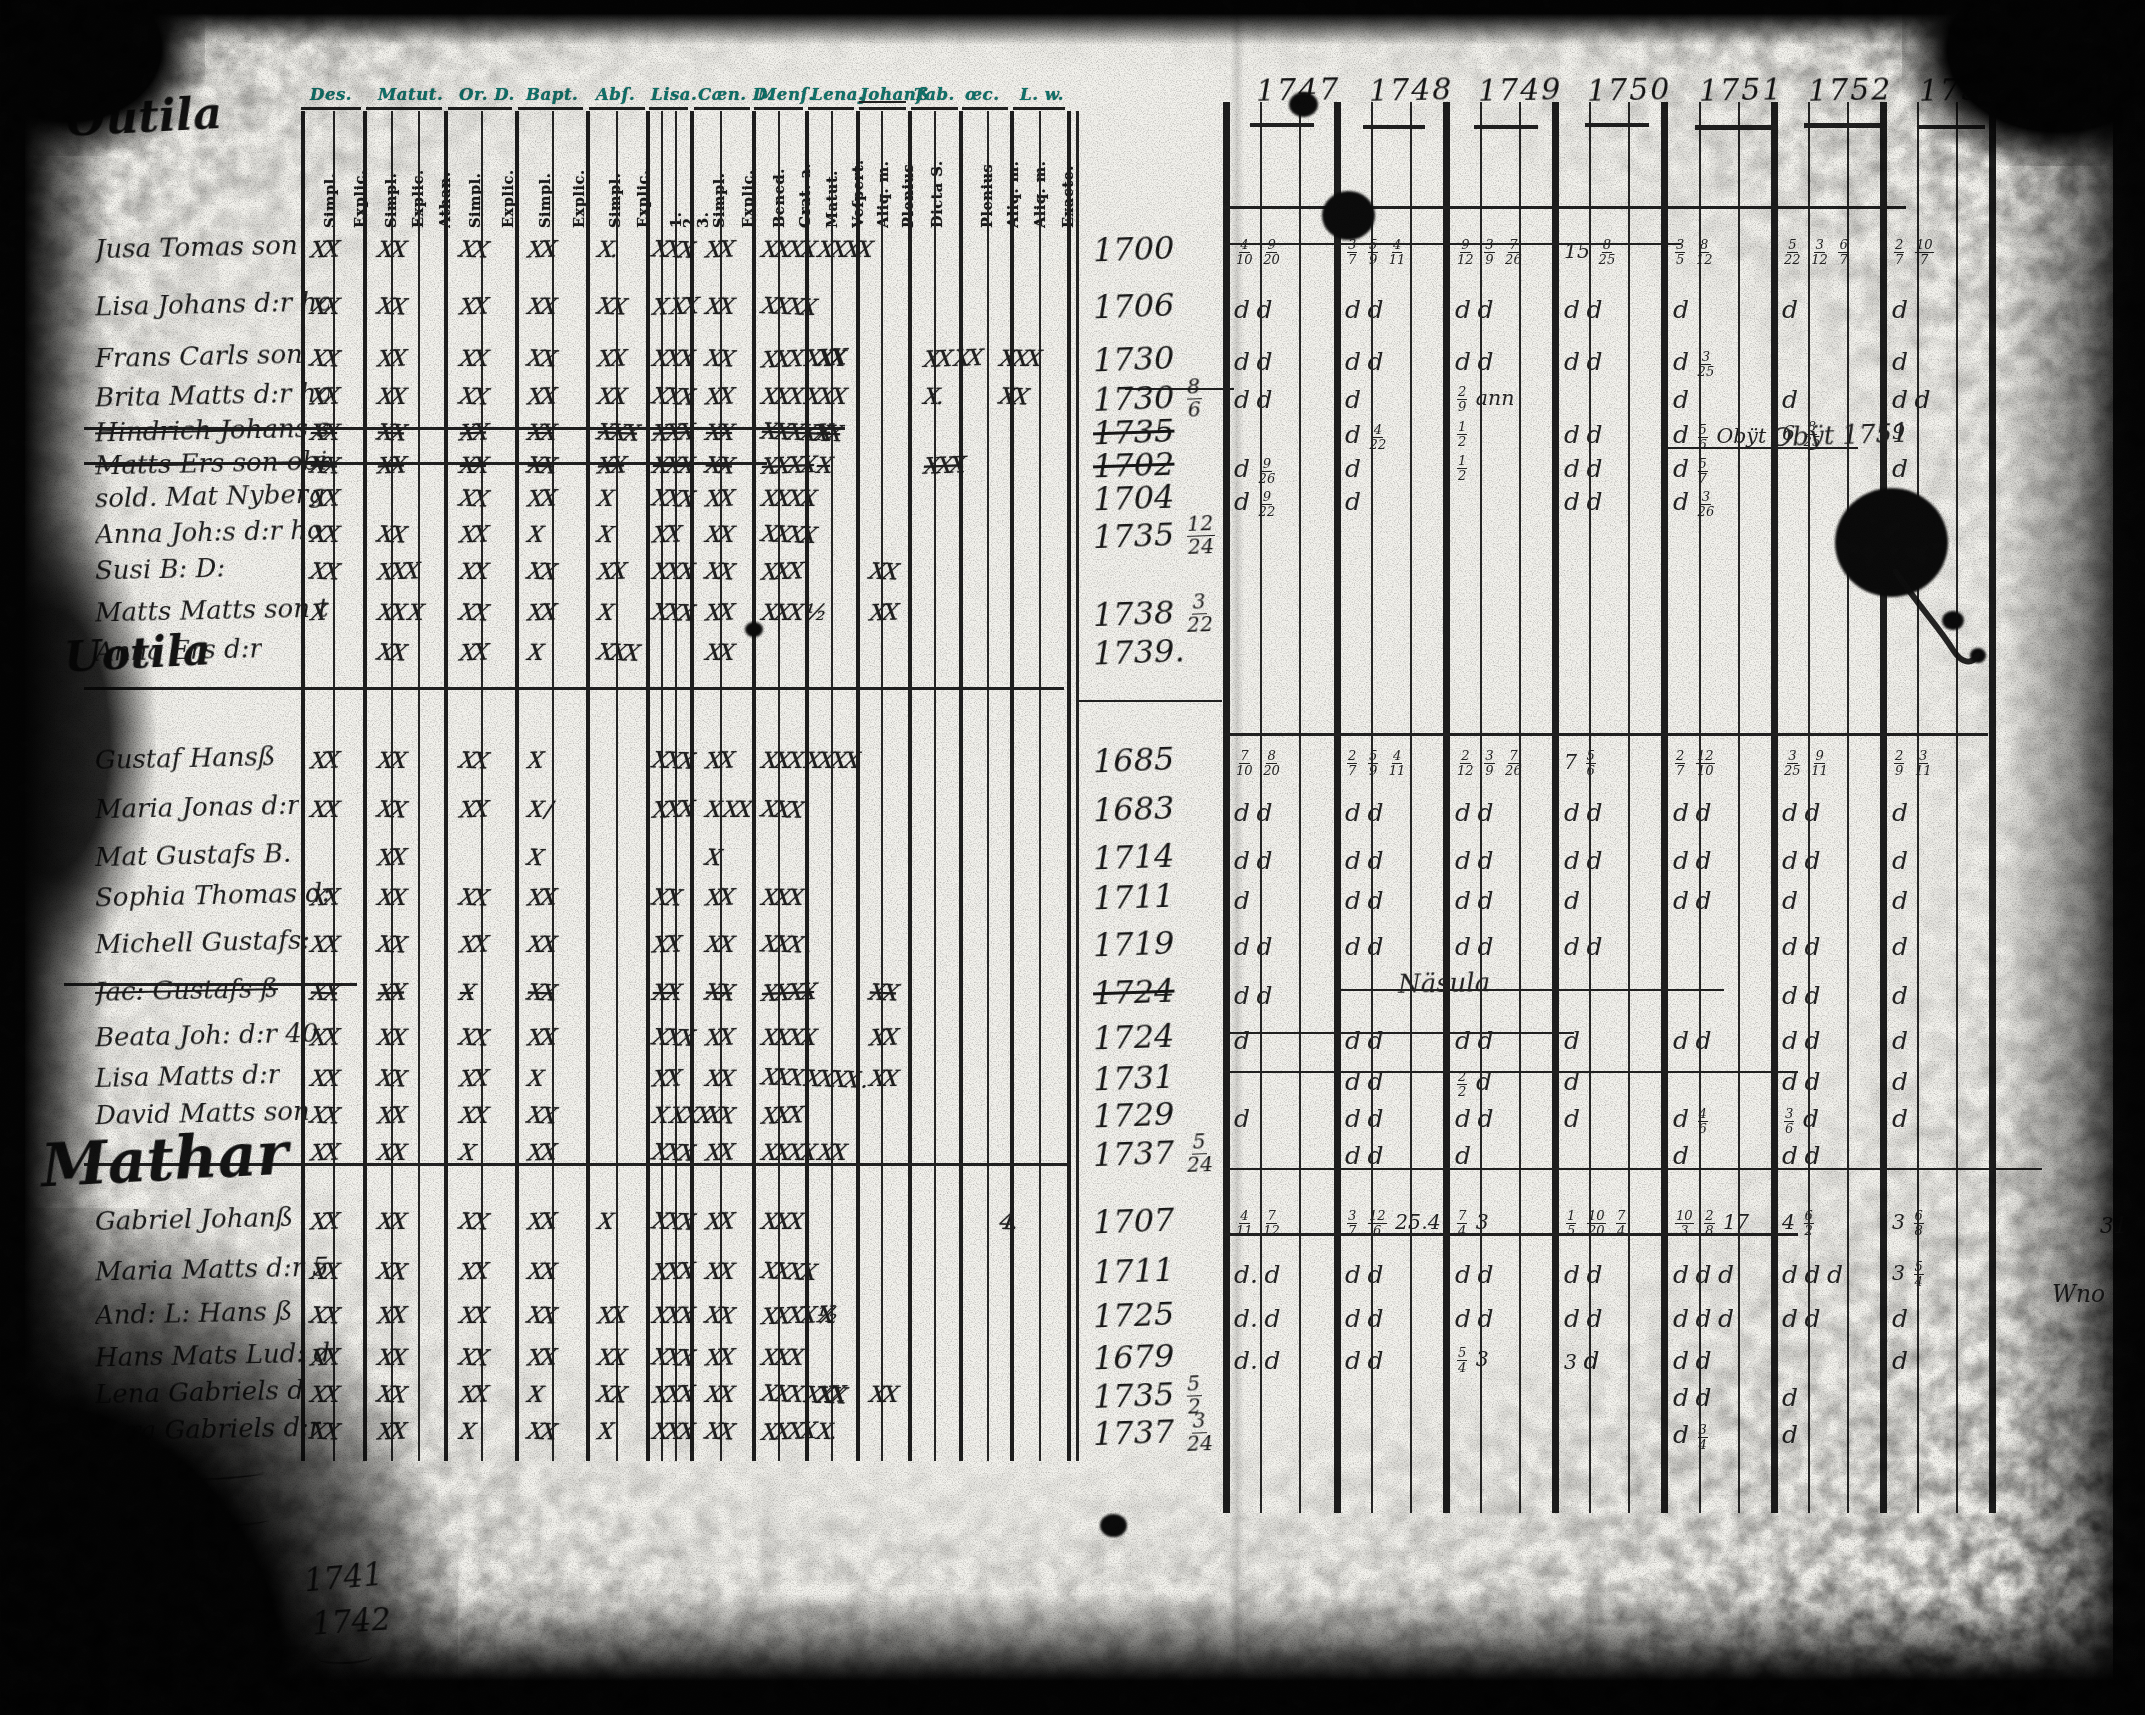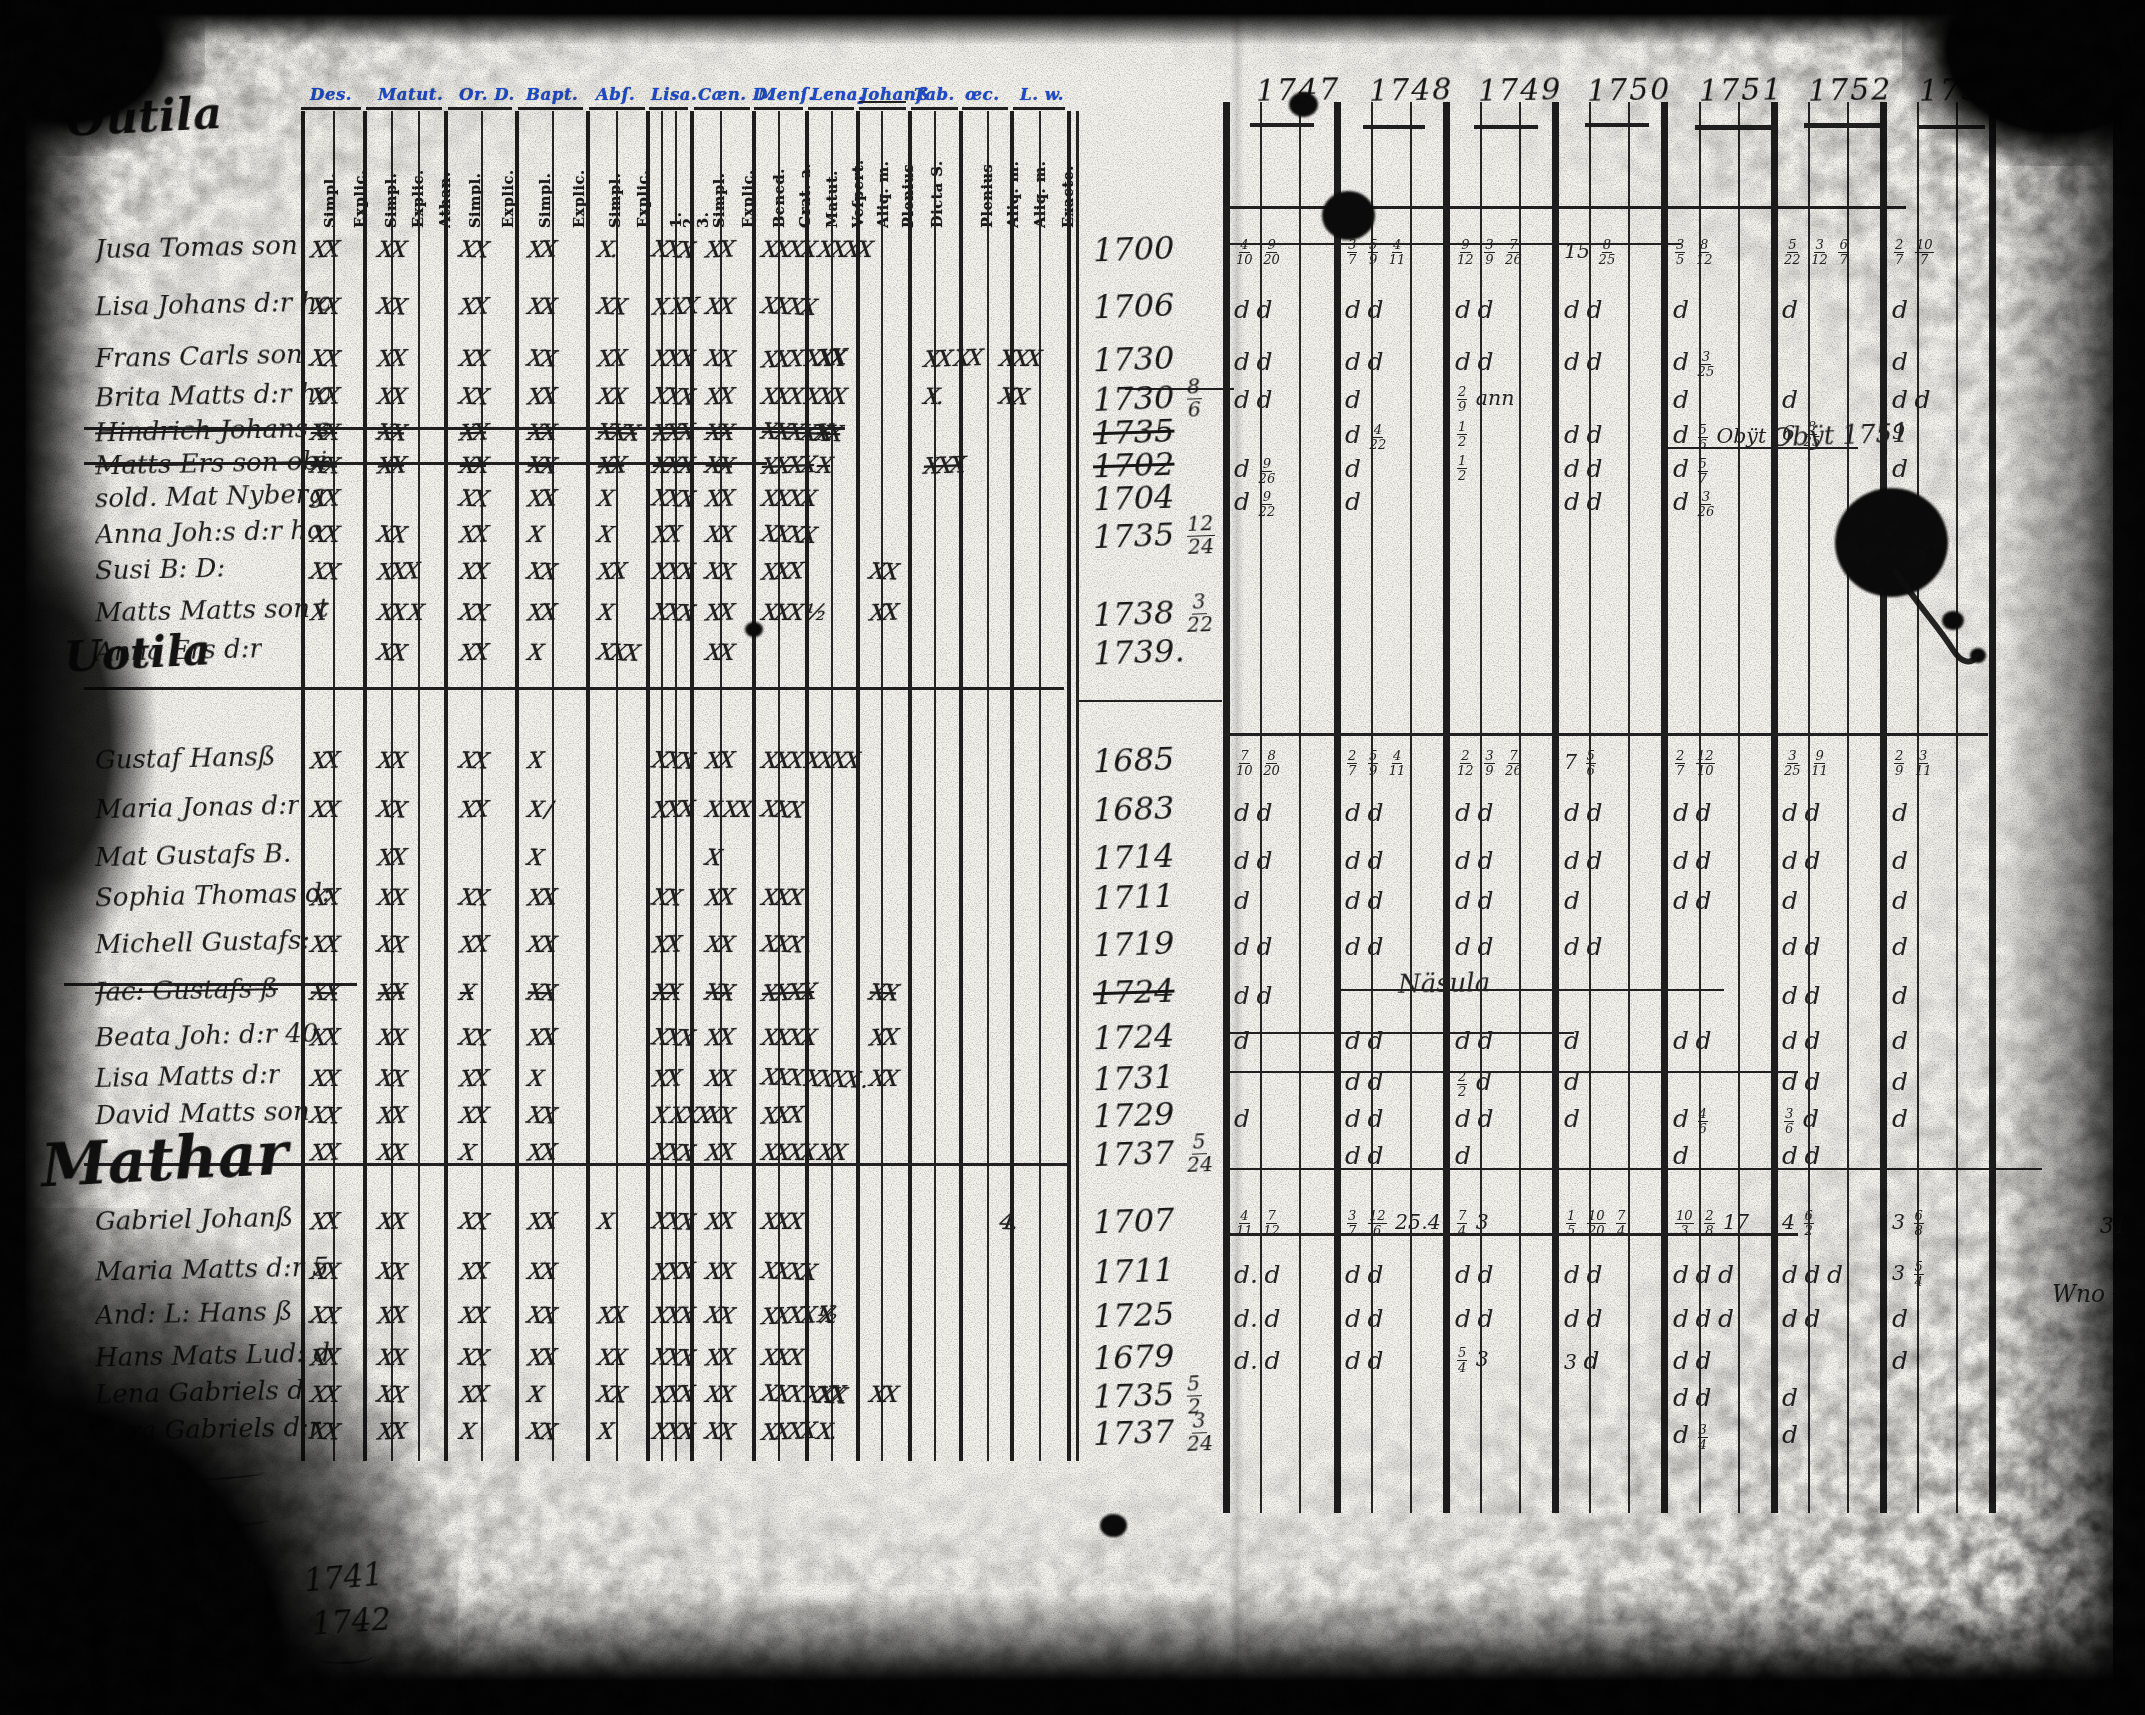--- a/index.html
+++ b/index.html
@@ -2,21 +2,21 @@
 <html><head>
 <meta charset="utf-8">
 <title>Parish register scan</title>
 <style>
   html,body{margin:0;padding:0;background:#000;}
   #stage{position:relative;width:2146px;height:1715px;background:#000;overflow:hidden;
          font-family:"DejaVu Serif", serif;}
   #scan{position:absolute;left:25px;top:5.9px;right:33px;bottom:7.8px;background:#f2f1ec;
         border-radius:9.8px;}
   
-  .ph{position:absolute;font-style:italic;font-weight:bold;font-size:16.6px;color:#1d4ed8;
+  .ph{position:absolute;font-style:italic;font-weight:bold;font-size:16.6px;color:#0f766e;
       white-space:nowrap;letter-spacing:0.5px;text-shadow:0 0 1px rgba(10,10,10,.7);}
   
   .vl{position:absolute;font-size:14.6px;font-weight:bold;color:#1a1a1a;white-space:nowrap;
       transform:rotate(-90deg);transform-origin:0 0;letter-spacing:0.5px;
       text-shadow:0 0 1px rgba(10,10,10,.6);}
   .vline{position:absolute;background:#262626;}
   .vline.thick{background:#1f1f1f;}
   .hline{position:absolute;background:#222;}
   .xcell{position:absolute;font-style:italic;font-size:22.4px;color:#202020;letter-spacing:-2.9px;
          white-space:nowrap;text-shadow:0 0 1px rgba(20,20,20,.75);}

